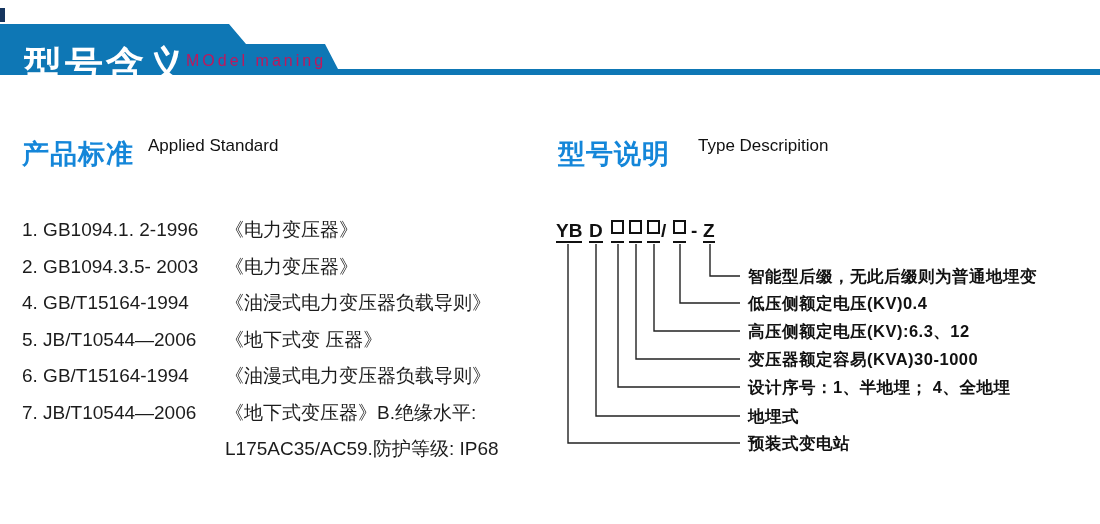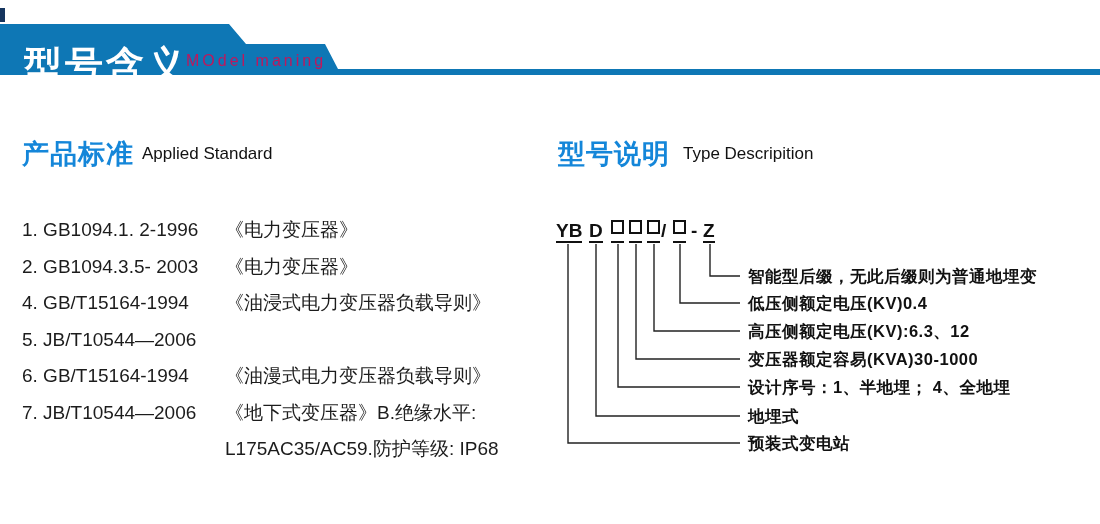--- a/index.html
+++ b/index.html
@@ -21,26 +21,26 @@
   }
   .banner-title{
     position:absolute;left:24px;top:27px;
     font-size:38px;font-weight:700;color:#ffffff;letter-spacing:3px;line-height:44px;margin-top:16px;
   }
   .banner-subtitle{
     position:absolute;left:186px;top:51px;
     font-size:16px;color:#be185d;letter-spacing:3px;line-height:20px;
   }
   
-  .sec-head{position:absolute;display:flex;align-items:center;gap:8px;white-space:nowrap;}
+  .sec-head{position:absolute;display:flex;align-items:flex-start;gap:14px;white-space:nowrap;}
   .sec-head .zh{font-size:27px;font-weight:700;color:#1486d9;letter-spacing:1px;}
   .sec-head .en{font-size:17px;color:#111111;}
   #sec-standards{left:22px;top:136px;}
   #sec-type{left:558px;top:136px;}
-  #sec-type .en{margin-left:5px;}
+  #sec-type .en{margin-left:14px;}
   
   .std-list{position:absolute;left:22px;top:212px;width:520px;}
   .std-row{display:grid;grid-template-columns:203px auto;height:36.5px;align-items:center;}
   .std-code,.std-title{font-size:19px;color:#1c1c1c;white-space:nowrap;}
   
   .diagram{position:absolute;left:540px;top:200px;width:560px;height:280px;}
   .diagram svg{position:absolute;left:0;top:0;}
   .seg{position:absolute;top:20px;height:21px;font-size:19px;font-weight:700;color:#111;line-height:21px;white-space:nowrap;}
   .seg.u{border-bottom:2.5px solid #111;padding-bottom:0px;}
   .code-box{display:inline-block;width:9px;height:10px;border:2px solid #111;margin:0 0 3px 0;vertical-align:baseline;}
@@ -74,20 +74,21 @@
   <div class="std-row">
     <span class="std-code">2. GB1094.3.5- 2003</span>
     <span class="std-title">《电力变压器》</span>
   </div>
   <div class="std-row">
     <span class="std-code">4. GB/T15164-1994</span>
     <span class="std-title">《油浸式电力变压器负载导则》</span>
   </div>
   <div class="std-row">
     <span class="std-code">5. JB/T10544—2006</span>
+    <span class="std-title">《地下式变 压器》</span>
   </div>
   <div class="std-row">
     <span class="std-code">6. GB/T15164-1994</span>
     <span class="std-title">《油漫式电力变压器负载导则》</span>
   </div>
   <div class="std-row">
     <span class="std-code">7. JB/T10544—2006</span>
     <span class="std-title">《地下式变压器》B.绝缘水平:</span>
   </div>
   <div class="std-row">

